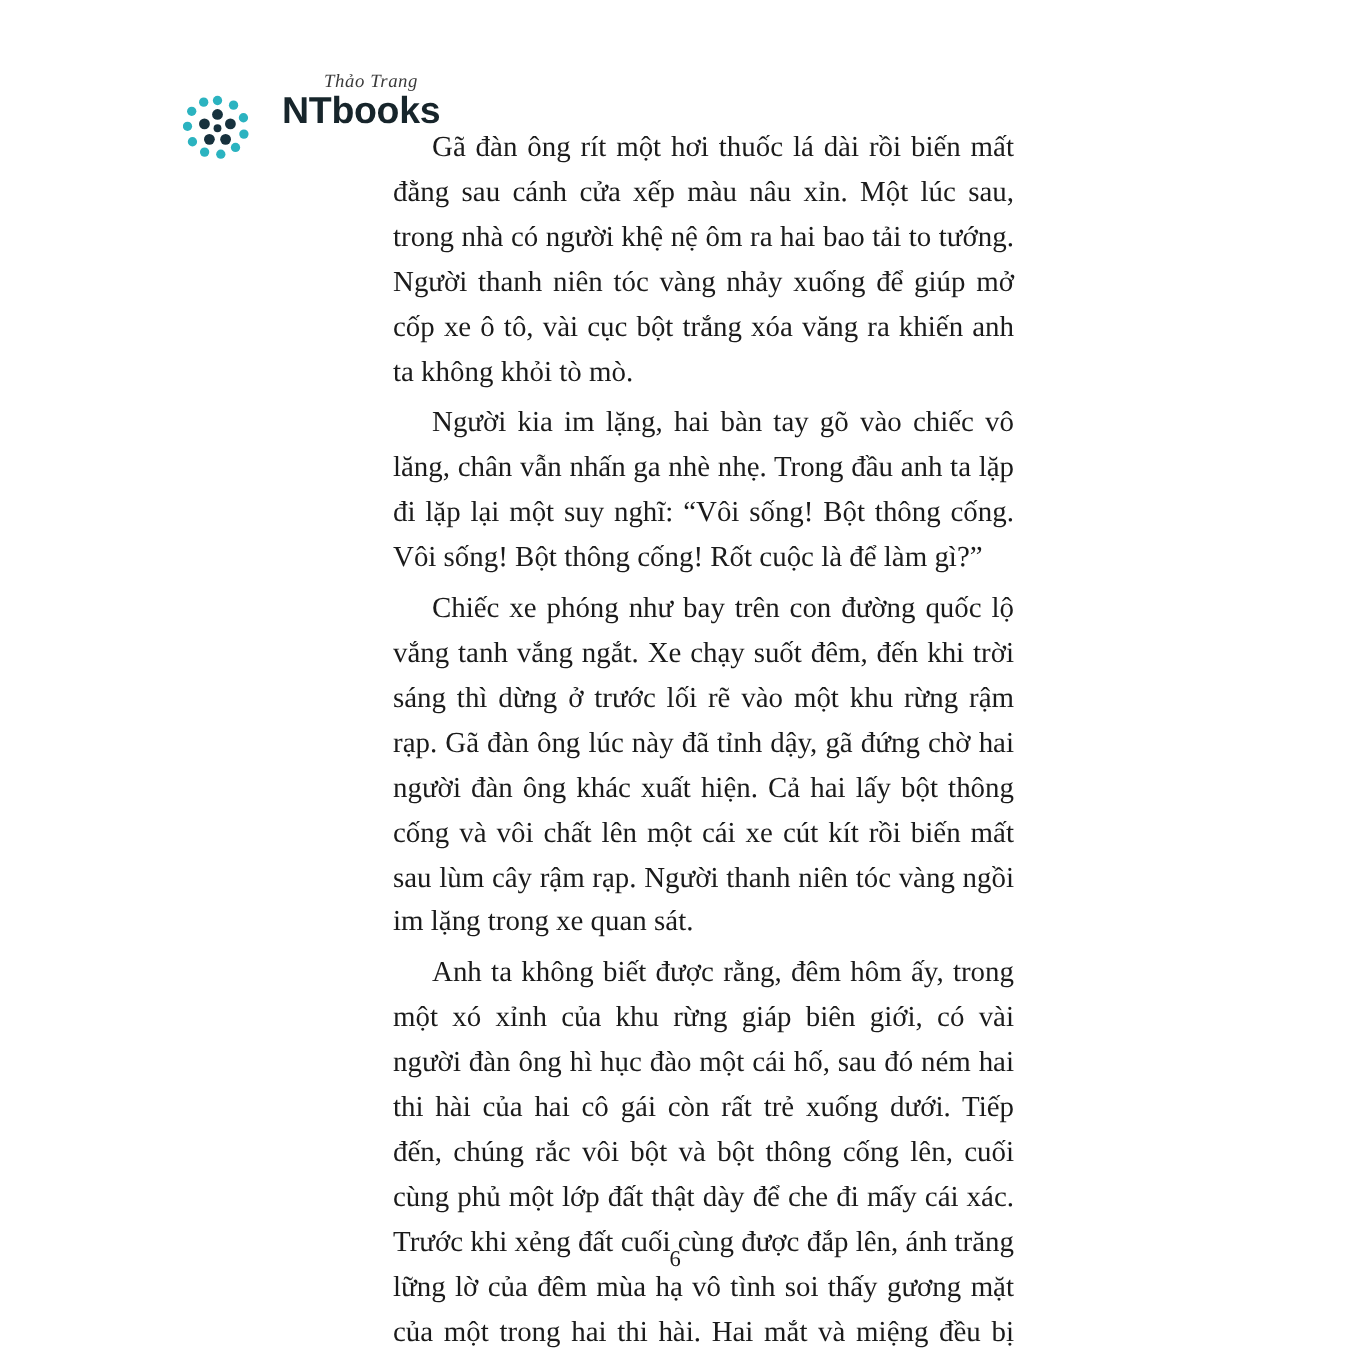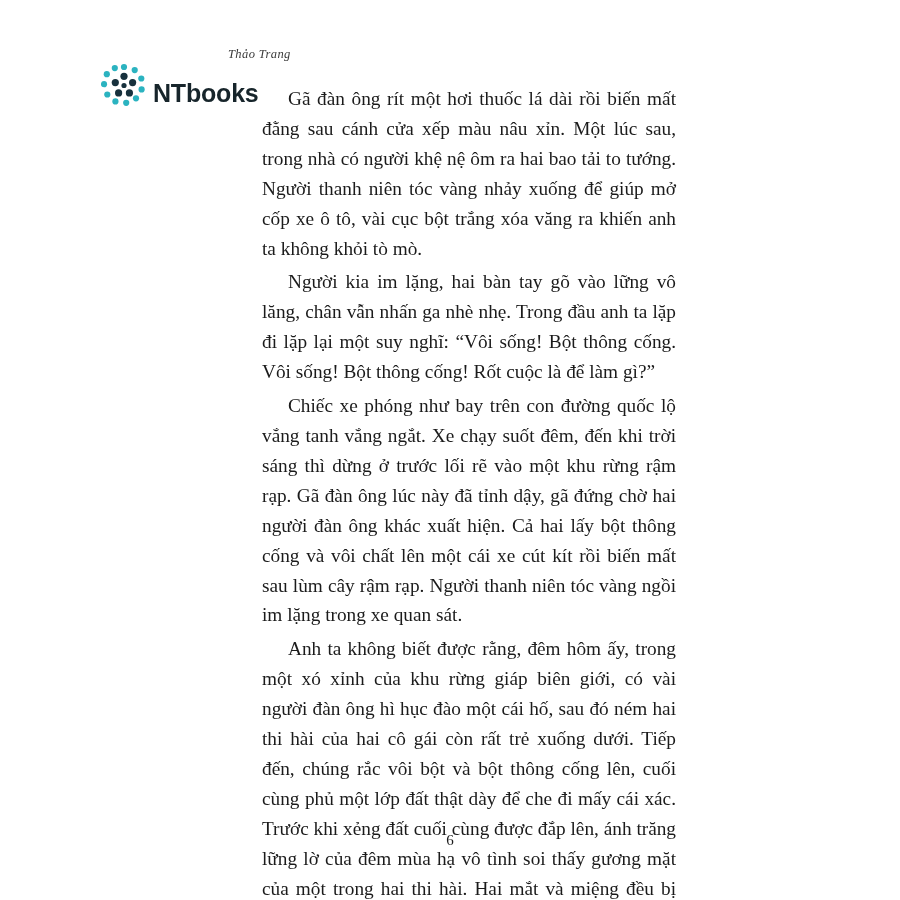--- a/index.html
+++ b/index.html
@@ -17,46 +17,46 @@
   .page {
     position: relative;
     width: 900px;
     height: 900px;
     background: #ffffff;
   }
 
   
   .logo-block {
     position: absolute;
-    left: 101px;
+    left: 122px;
     top: 62px;
     display: flex;
-    align-items: flex-end;
-    gap: 6px;
+    align-items: flex-start;
+    gap: 20px;
   }
   .logo-mark {
     width: 46px;
     height: 46px;
     position: relative;
     flex: none;
   }
   .logo-text {
     font-family: "Liberation Sans", sans-serif;
     font-size: 25px;
     font-weight: 700;
     color: #17252b;
     letter-spacing: -0.2px;
     line-height: 1;
     padding-bottom: 2px;
   }
 
   
   .running-head {
     position: absolute;
-    left: 228px;
+    left: 216px;
     top: 47px;
     font-family: "Liberation Serif", serif;
     font-style: italic;
     font-size: 12.5px;
     color: #3a3a3a;
     letter-spacing: 0.4px;
   }
 
   
   .text-col {
@@ -121,20 +121,20 @@
         </g>
       </svg>
     </div>
     <div class="logo-text">NTbooks</div>
   </div>
 
   <div class="running-head">Thảo Trang</div>
 
   <div class="text-col">
     <p class="indent">Gã đàn ông rít một hơi thuốc lá dài rồi biến mất đằng sau cánh cửa xếp màu nâu xỉn. Một lúc sau, trong nhà có người khệ nệ ôm ra hai bao tải to tướng. Người thanh niên tóc vàng nhảy xuống để giúp mở cốp xe ô tô, vài cục bột trắng xóa văng ra khiến anh ta không khỏi tò mò.</p>
-    <p class="indent">Người kia im lặng, hai bàn tay gõ vào lững vô lăng, chân vẫn nhấn ga nhè nhẹ. Trong đầu anh ta lặp đi lặp lại một suy nghĩ: “Vôi sống! Bột thông cống. Vôi sống! Bột thông cống! Rốt cuộc là để làm gì?”</p>
+    <p class="indent">Người kia im lặng, hai bàn tay gõ vào chiếc vô lăng, chân vẫn nhấn ga nhè nhẹ. Trong đầu anh ta lặp đi lặp lại một suy nghĩ: “Vôi sống! Bột thông cống. Vôi sống! Bột thông cống! Rốt cuộc là để làm gì?”</p>
     <p class="indent">Chiếc xe phóng như bay trên con đường quốc lộ vắng tanh vắng ngắt. Xe chạy suốt đêm, đến khi trời sáng thì dừng ở trước lối rẽ vào một khu rừng rậm rạp. Gã đàn ông lúc này đã tỉnh dậy, gã đứng chờ hai người đàn ông khác xuất hiện. Cả hai lấy bột thông cống và vôi chất lên một cái xe cút kít rồi biến mất sau lùm cây rậm rạp. Người thanh niên tóc vàng ngồi im lặng trong xe quan sát.</p>
     <p class="indent">Anh ta không biết được rằng, đêm hôm ấy, trong một xó xỉnh của khu rừng giáp biên giới, có vài người đàn ông hì hục đào một cái hố, sau đó ném hai thi hài của hai cô gái còn rất trẻ xuống dưới. Tiếp đến, chúng rắc vôi bột và bột thông cống lên, cuối cùng phủ một lớp đất thật dày để che đi mấy cái xác. Trước khi xẻng đất cuối cùng được đắp lên, ánh trăng lững lờ của đêm mùa hạ vô tình soi thấy gương mặt của một trong hai thi hài. Hai mắt và miệng đều bị khâu bằng chỉ màu đỏ, kẻ nào đó đã hy vọng rằng, vong hồn của hai cô, mãi mãi không thể nào tìm về để báo oán.</p>
   </div>
 
   <div class="folio">6</div>
 
 </div>
 
 </body></html>

